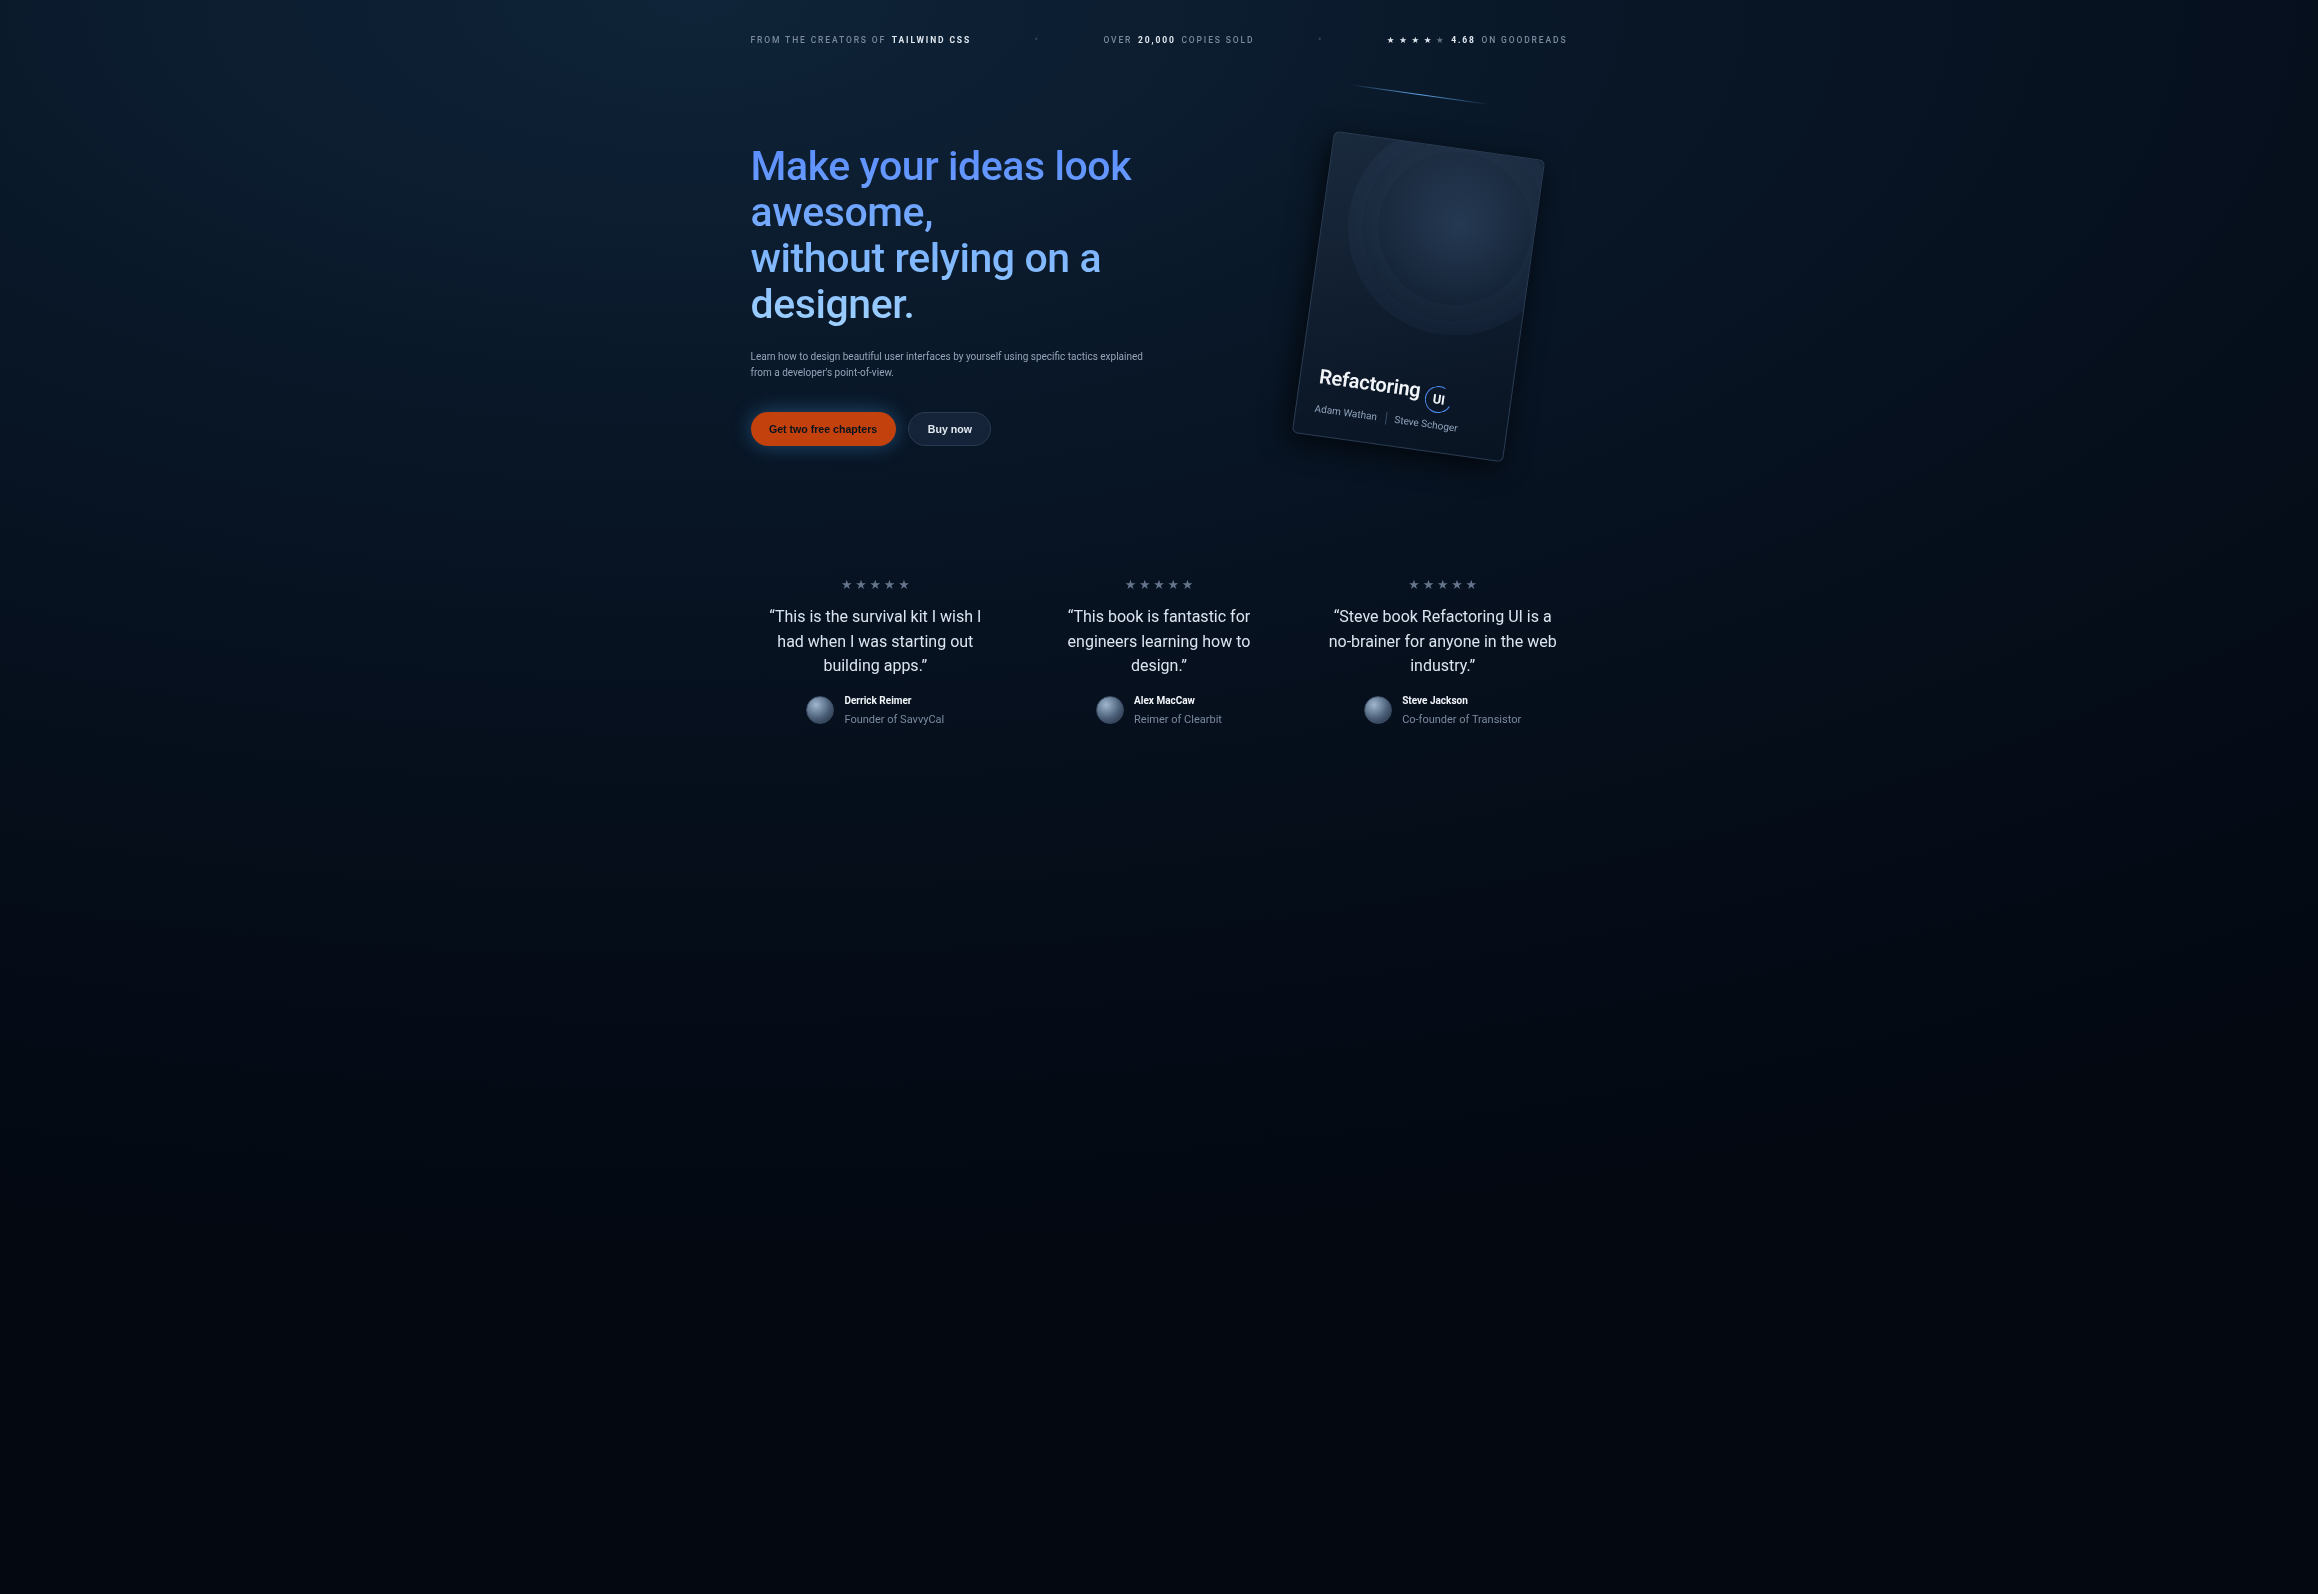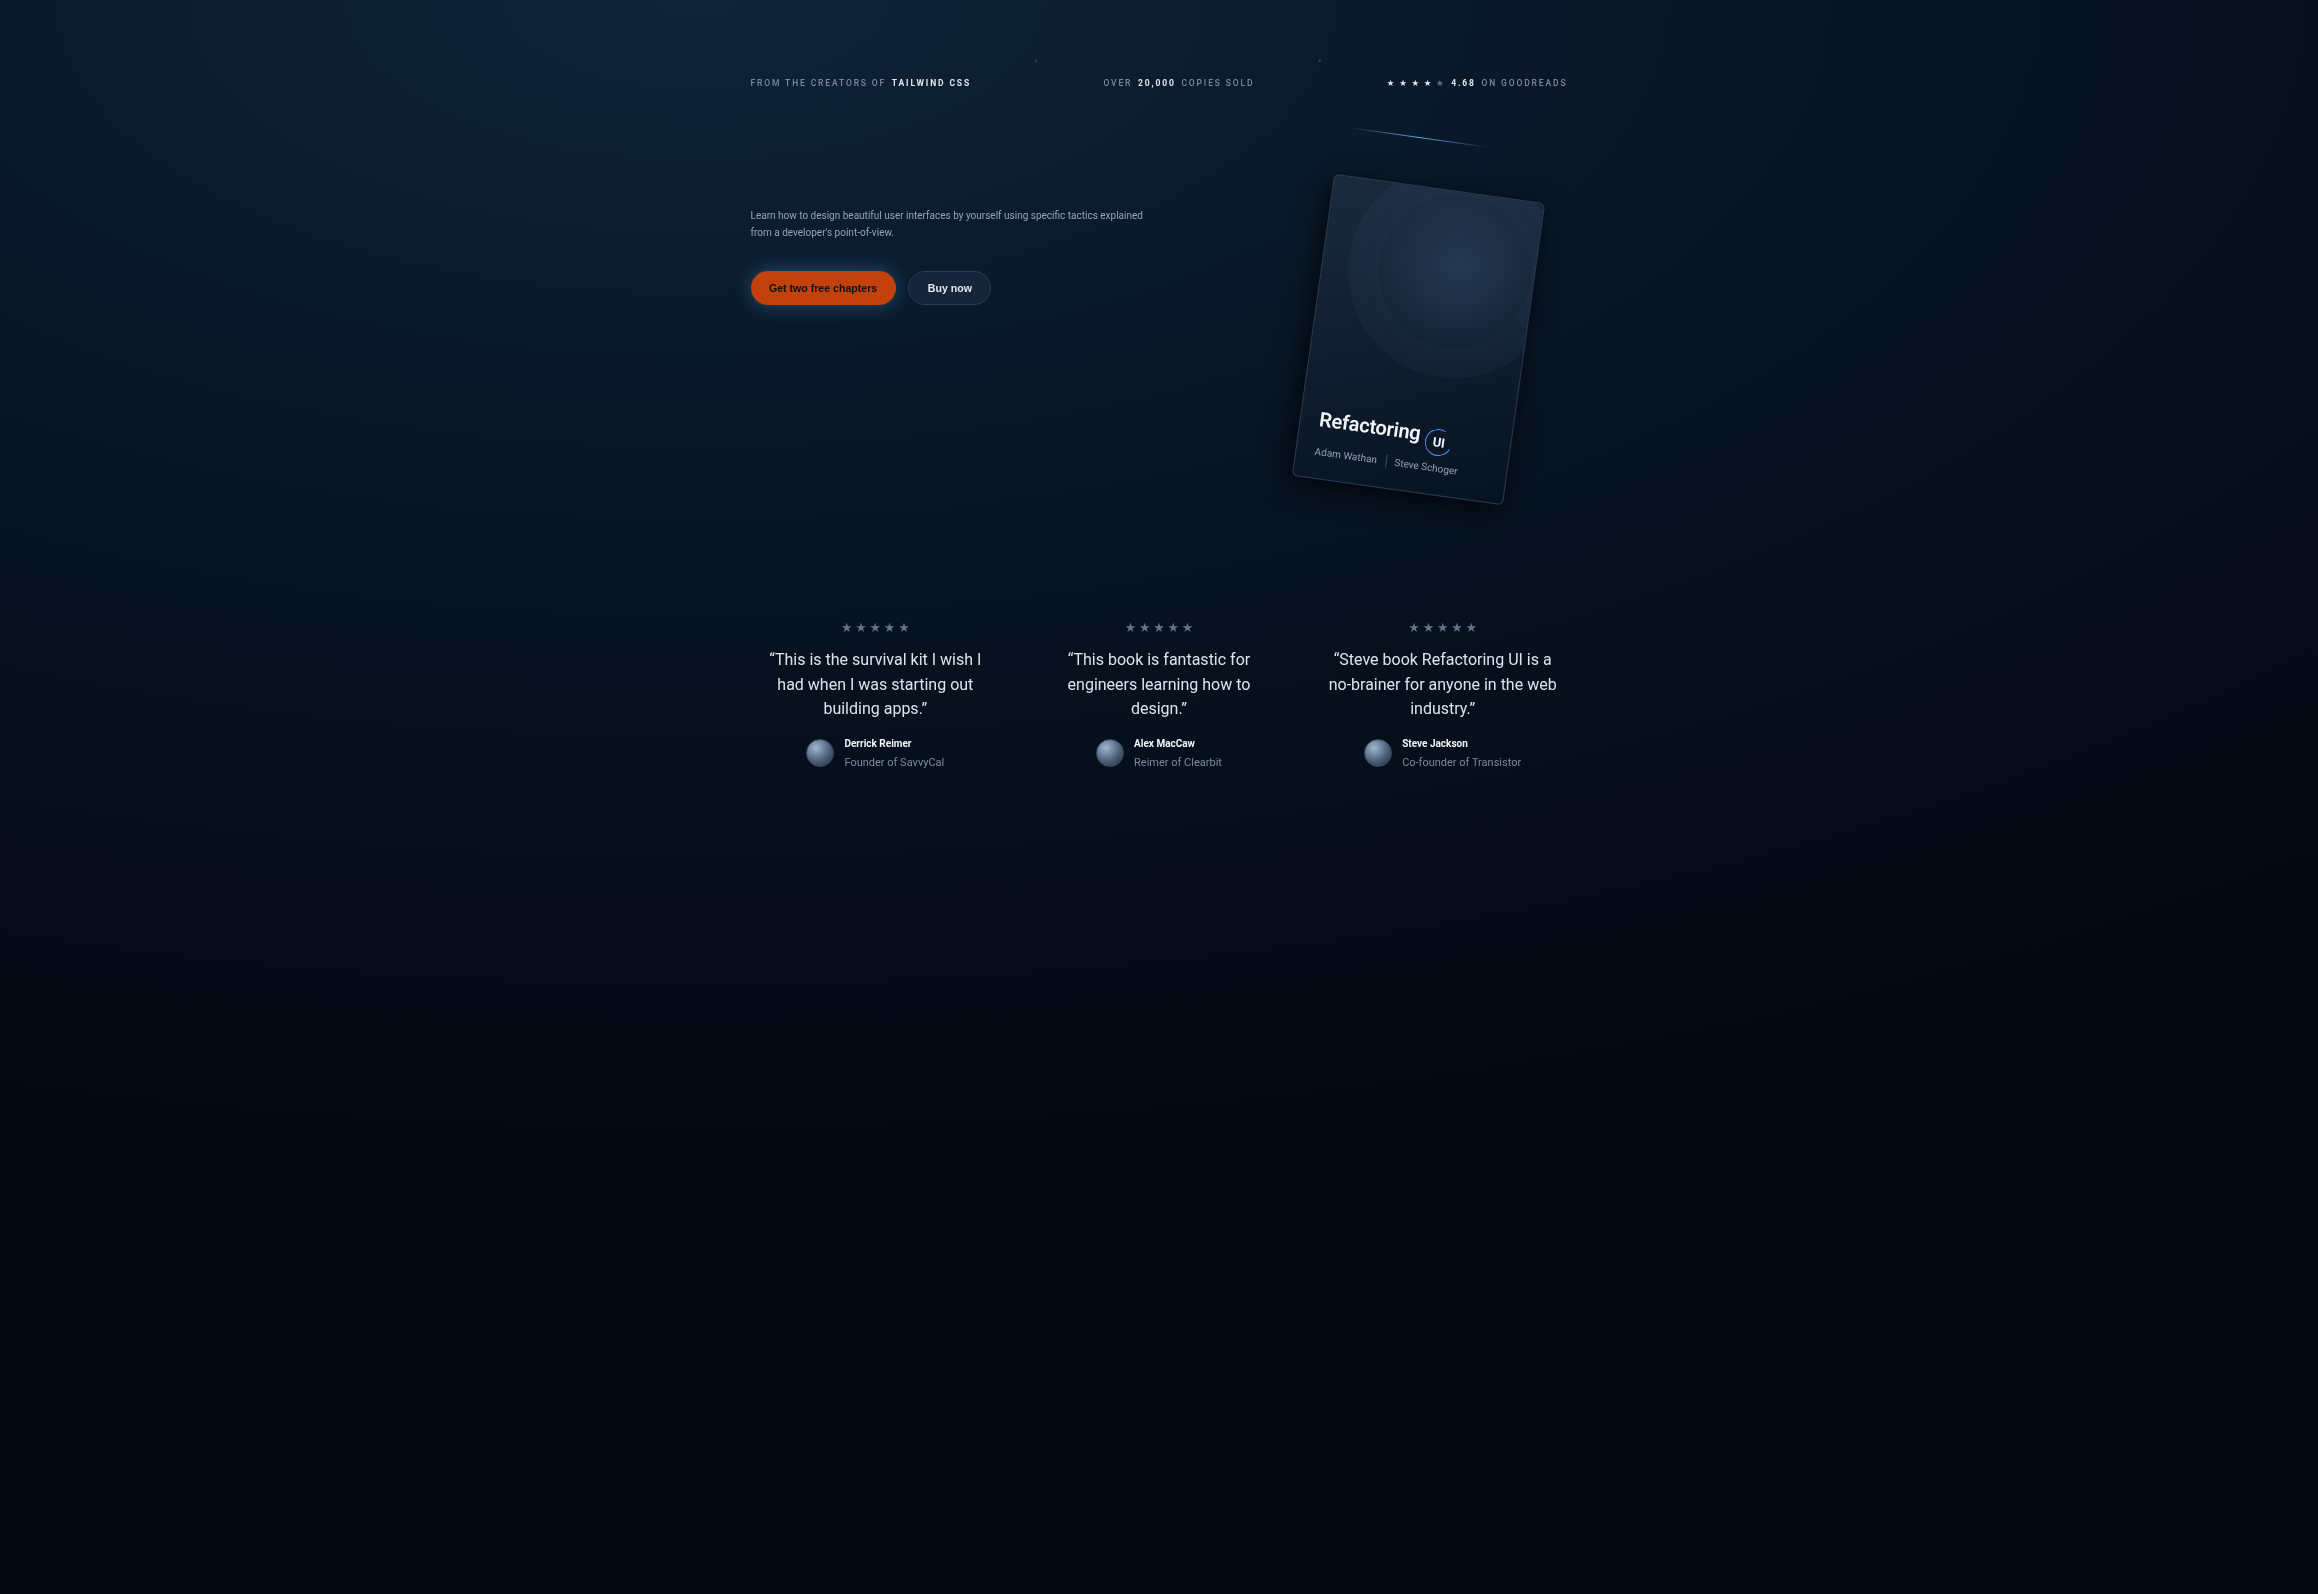--- a/index.html
+++ b/index.html
@@ -24,21 +24,21 @@
     display: flex;
     align-items: center;
     justify-content: space-between;
     gap: 20px;
     font-size: 8.5px;
     letter-spacing: 0.22em;
     text-transform: uppercase;
     color: #7b8a9f;
     font-weight: 500;
   }
-  .topbar .seg { display: flex; align-items: center; gap: 5.7px; white-space: nowrap; margin-top: 44px; }
+  .topbar .seg { display: flex; align-items: center; gap: 5.7px; white-space: nowrap; }
   .topbar strong { color: #e2e8f0; font-weight: 700; letter-spacing: 0.22em; }
   .dot { color: #334155; font-size: 10px; }
   .stars { display: inline-flex; gap: 2.8px; align-items: center; }
   .star { color: #e2e8f0; }
   .star.dim { color: #64748b; }
 
   
   .hero {
     display: grid;
     grid-template-columns: 1fr 298px;
@@ -223,20 +223,24 @@
         <span class="star">★</span>
         <span class="star dim">★</span>
       </span>
       <strong>4.68</strong>
       <span> ON GOODREADS</span>
     </div>
   </div>
 
   <section class="hero">
     <div class="hero-text">
+      <h1>
+        <span>Make your ideas look awesome,</span><br>
+        <span>without relying on a designer.</span>
+      </h1>
       <p class="sub">Learn how to design beautiful user interfaces by yourself using specific tactics explained from a developer's point-of-view.</p>
       <div class="cta-row">
         <button class="btn btn-primary">Get two free chapters</button>
         <button class="btn btn-secondary">Buy now</button>
       </div>
     </div>
 
     <div class="book-wrap">
       <div class="flare"></div>
       <div class="book">

